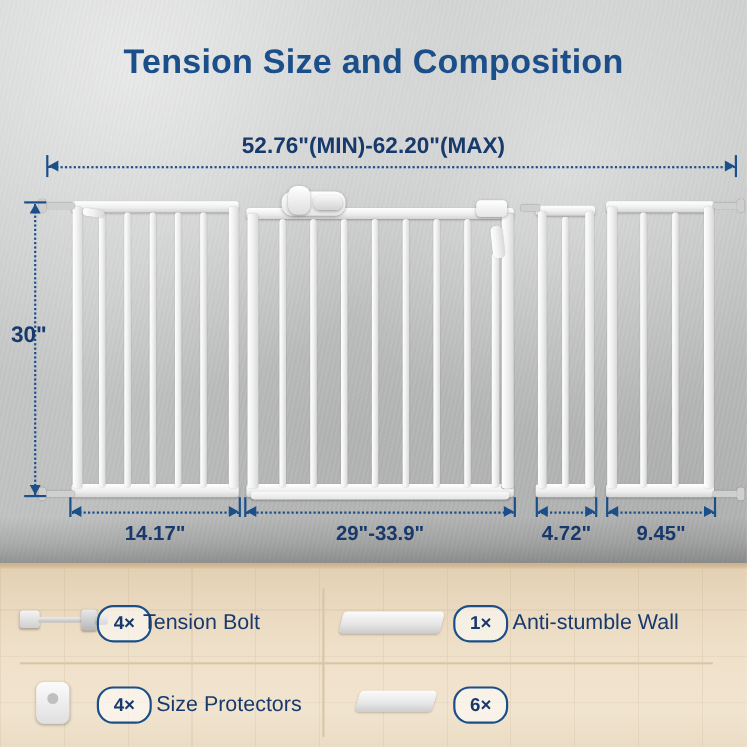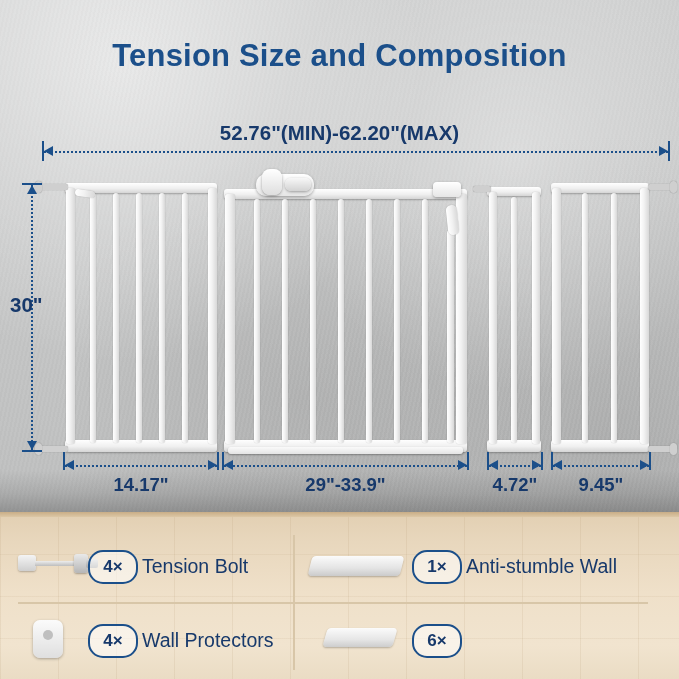--- a/index.html
+++ b/index.html
@@ -186,30 +186,30 @@
     <div class="parts-divider" style="left:293px;top:8px;width:2px;height:135px;"></div>
     <div class="parts-divider" style="left:18px;top:75px;width:630px;height:2px;"></div>
 
     <div class="ten-bolt" style="left:18px;top:24px;width:80px;height:28px;">
       <div style="position:absolute;left:0;top:4px;width:18px;height:16px;background:linear-gradient(180deg,#f4f4f4,#cfcfcf);border-radius:3px;box-shadow:0 1px 2px rgba(0,0,0,.25);"></div>
       <div style="position:absolute;left:17px;top:10px;width:42px;height:5px;background:linear-gradient(180deg,#ededed,#bdbdbd);"></div>
       <div style="position:absolute;left:56px;top:3px;width:14px;height:19px;background:linear-gradient(180deg,#e9e9e9,#b6b6b6);border-radius:3px;box-shadow:0 1px 2px rgba(0,0,0,.3);"></div>
       <div style="position:absolute;left:68px;top:8px;width:12px;height:9px;background:linear-gradient(180deg,#dcdcdc,#a8a8a8);border-radius:2px;"></div>
     </div>
     <div class="badge" style="left:88px;top:23px;">4×</div>
-    <div class="part-label" style="left:142px;top:28px;">Tension Bolt</div>
+    <div class="part-label" style="left:130px;top:28px;">Tension Bolt</div>
 
     <div class="stick" style="left:310px;top:29px;width:92px;height:20px;background:linear-gradient(180deg,#fbfbfb,#e4e4e4 60%,#cbcbcb);transform:skewX(-14deg);box-shadow:0 1px 2px rgba(0,0,0,.25);"></div>
     <div class="badge" style="left:412px;top:23px;">1×</div>
     <div class="part-label" style="left:466px;top:28px;">Anti-stumble Wall</div>
 
     <div class="wallprot" style="left:33px;top:93px;width:30px;height:38px;">
       <div style="position:absolute;left:0;top:0;width:30px;height:38px;background:linear-gradient(180deg,#fbfbfb,#dfdfdf);border-radius:7px;box-shadow:0 1px 3px rgba(0,0,0,.3);"></div>
       <div style="position:absolute;left:10px;top:10px;width:10px;height:10px;background:#bfbfbf;border-radius:50%;"></div>
     </div>
     <div class="badge" style="left:88px;top:97px;">4×</div>
-    <div class="part-label" style="left:142px;top:102px;">Wall Protectors</div>
+    <div class="part-label" style="left:142px;top:102px;">Size Protectors</div>
 
     <div class="stick" style="left:325px;top:101px;width:70px;height:19px;background:linear-gradient(180deg,#fbfbfb,#e6e6e6 60%,#cdcdcd);transform:skewX(-16deg);box-shadow:0 1px 2px rgba(0,0,0,.25);"></div>
     <div class="badge" style="left:412px;top:97px;">6×</div>
   </div>
 
 </div>
 
 </body></html>

